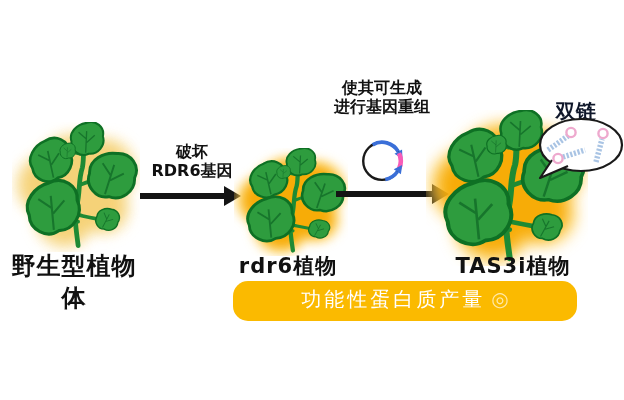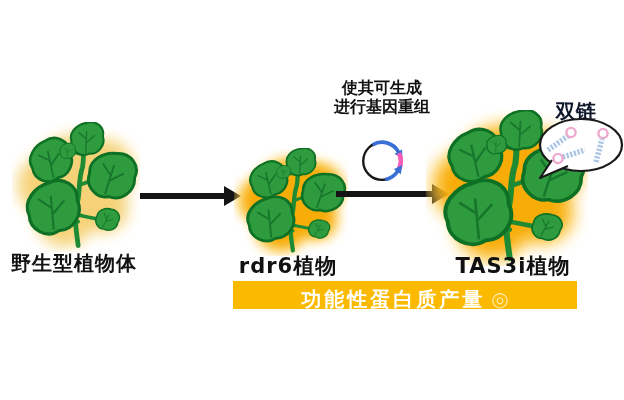--- a/index.html
+++ b/index.html
@@ -3,31 +3,31 @@
 <meta charset="utf-8">
 <style>
   html,body { margin:0; padding:0; background:#ffffff; }
   #canvas {
     position:relative; width:624px; height:400px; background:#ffffff;
     overflow:hidden;
     font-family:"DejaVu Sans","Liberation Sans",sans-serif;
   }
   .abs { position:absolute; }
   .lbl { position:absolute; font-weight:bold; color:#111; text-align:center; }
-  .stage-label { font-size:20px; letter-spacing:1px; }
+  .stage-label { font-size:24px; letter-spacing:1px; }
   .step-label  { font-size:16px; line-height:19px; }
   .callout-label { font-size:20px; color:#0f172a; letter-spacing:0.5px; }
   .arrow { position:absolute; display:flex; align-items:center; }
   .arrow .shaft { height:6px; background:#141414; }
   .arrow .head  { width:0; height:0; border-top:10px solid transparent;
                   border-bottom:10px solid transparent; border-left:17px solid #141414; }
   #banner {
-    position:absolute; left:233px; top:281px; width:344px; height:28px;
-    background:#FBBA00; color:#ffffff; font-weight:bold; font-size:20px;
-    letter-spacing:3px; text-align:center; line-height:36px;
+    position:absolute; left:233px; top:281px; width:344px; height:40px;
+    background:#FBBA00; color:#ffffff; font-weight:normal; font-size:20px;
+    letter-spacing:3px; text-align:center; line-height:36px;border-radius:15px;
   }
   #banner .mark { color:#FFE9A8; margin-left:6px; letter-spacing:0; font-size:20px; }
   svg { display:block; }
 </style>
 </head>
 <body>
 
 <div id="canvas">
 
   <svg width="0" height="0" style="position:absolute" aria-hidden="true">
@@ -63,20 +63,24 @@
     <g filter="url(#blurBig)" opacity="0.8" fill="#FBEBBE">
       <use href="#glowSym" transform="translate(-7,-7) scale(1.12)"></use>
     </g>
     <g filter="url(#blurBig)" opacity="0.85" fill="#F5CE6A">
       <use href="#glowSym"></use>
     </g>
     <use href="#plantSym"></use>
   </svg>
   <div class="lbl stage-label" style="left:4px;top:250px;width:140px">野生型植物体</div>
 
+  <div class="lbl step-label" style="left:142px;top:142px;width:100px">
+    <div>破坏</div>
+    <div>RDR6基因</div>
+  </div>
   <div class="arrow" style="left:140px;top:186px">
     <div class="shaft" style="width:84px"></div>
     <div class="head"></div>
   </div>
 
   <svg class="abs" style="left:234px;top:148px" width="114" height="108" viewBox="0 0 120 120" preserveAspectRatio="none">
     <g filter="url(#blurBig)" opacity="0.65" fill="#FFD869">
       <use href="#glowSym" transform="translate(-7,-7) scale(1.12)"></use>
     </g>
     <g filter="url(#blurBig)" opacity="0.95" fill="#F7A900">

